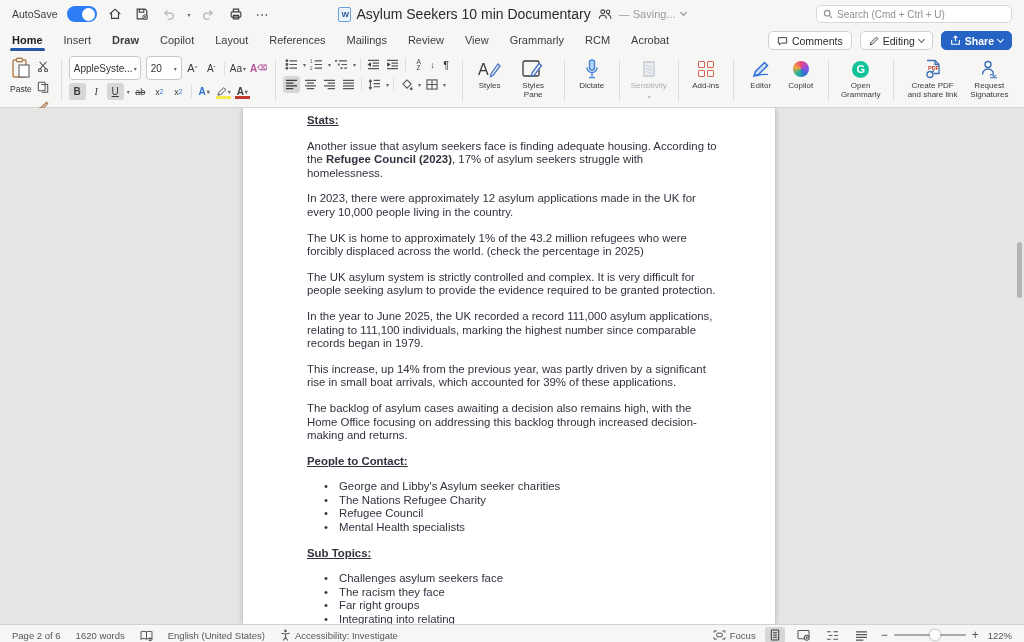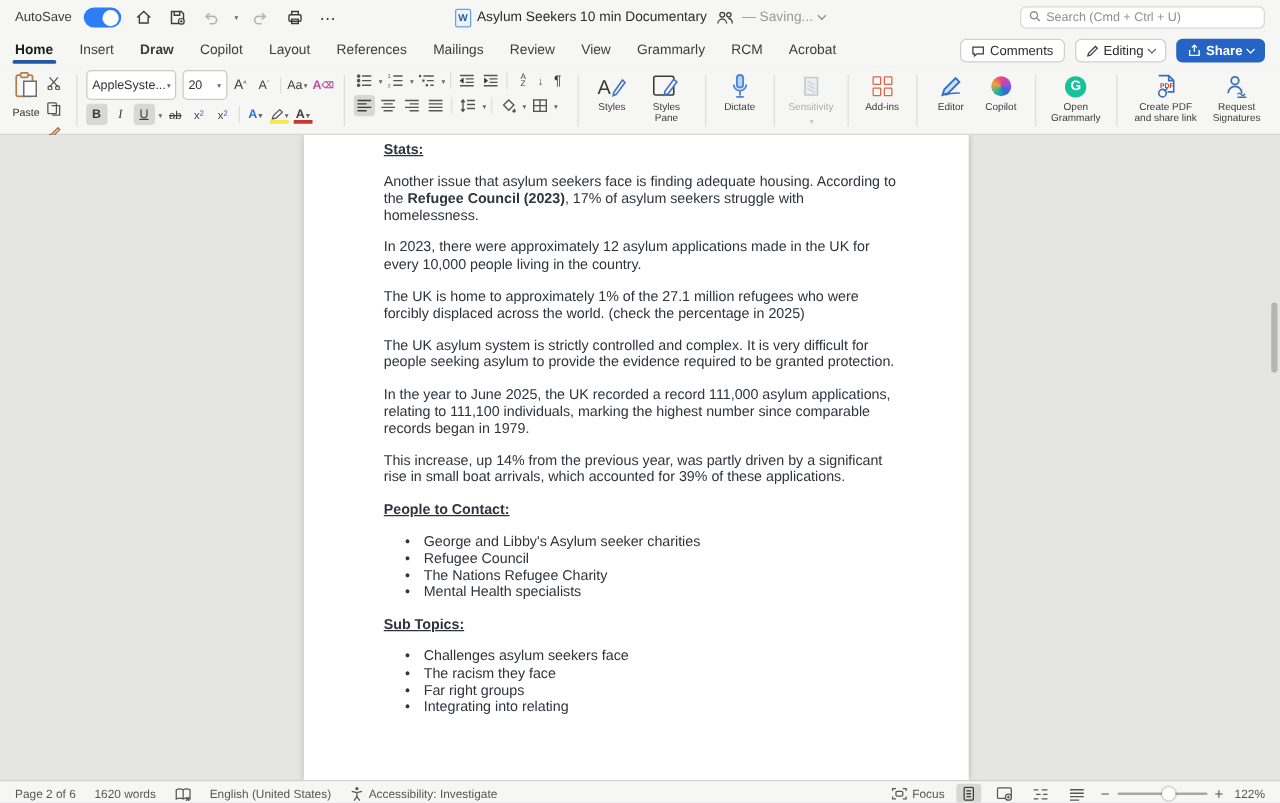--- a/index.html
+++ b/index.html
@@ -11,21 +11,21 @@
   .tb-left { display:flex; align-items:center; gap:9px; }
   .autosave-label { font-size:10.5px; color:#3d3d3d; }
   .toggle { width:30px; height:16px; border-radius:8px; background:#2d7df6; position:relative; }
   .toggle .knob { position:absolute; right:1.5px; top:1.5px; width:13px; height:13px; border-radius:50%; background:#fff; }
   .tb-icon { width:18px; height:18px; display:flex; align-items:center; justify-content:center; color:#3d3d3d; }
   .tb-icon svg { display:block; }
   .tb-icon.dim { opacity:.35; }
   .tb-center { position:absolute; left:0; right:0; display:flex; align-items:center; justify-content:center; gap:5px; pointer-events:none; }
   .doc-icon { width:13px; height:15px; background:#eaf2fb; border:1px solid #6aa0dc; border-radius:2px; position:relative; }
   .doc-icon:after { content:"W"; position:absolute; left:2px; top:2px; font-size:8px; color:#2b579a; font-weight:bold; }
-  .title-text { font-size:11px; color:#2b2b2b; }
+  .title-text { font-size:14px; color:#2b2b2b; }
   .saving-text { font-size:11px; color:#9b9b9b; }
   .chev { width:5px; height:5px; border-right:1.3px solid #8a8a8a; border-bottom:1.3px solid #8a8a8a; transform:rotate(45deg); margin-top:-3px; }
   .tb-right { margin-left:auto; }
   .searchbox { width:196px; height:18px; background:#fff; border:1px solid #d7d7d6; border-radius:5px; display:flex; align-items:center; padding:0 6px; gap:4px; }
   .searchbox input { border:none; outline:none; font-size:10px; color:#555; width:100%; background:transparent; font-family:"Liberation Sans",sans-serif; }
   .searchbox input::placeholder { color:#8f8f8f; }
 
   
   .tabrow { height:25px; background:#f6f6f5; display:flex; align-items:center; padding:0 12px; }
   .tabs { display:flex; gap:21px; }
@@ -491,29 +491,30 @@
   </div>
 
 </div>
 
 <div class="workspace">
   <div class="page">
     <div class="page-content">
         <div class="doc-heading">Stats:</div>
         <p><span>Another issue that asylum seekers face is finding adequate housing. According to the </span><b>Refugee Council (2023)</b><span>, 17% of asylum seekers struggle with homelessness.</span></p>
         <p><span>In 2023, there were approximately 12 asylum applications made in the UK for every 10,000 people living in the country.</span></p>
-        <p><span>The UK is home to approximately 1% of the 27.1 million refugees who were forcibly displaced across the world. (check the percentage in 2025)</span></p>
+        <p><span>The UK is home to approximately 1% of the 43.2 million refugees who were forcibly displaced across the world. (check the percentage in 2025)</span></p>
         <p><span>The UK asylum system is strictly controlled and complex. It is very difficult for people seeking asylum to provide the evidence required to be granted protection.</span></p>
         <p><span>In the year to June 2025, the UK recorded a record 111,000 asylum applications, relating to 111,100 individuals, marking the highest number since comparable records began in 1979.</span></p>
         <p><span>This increase, up 14% from the previous year, was partly driven by a significant rise in small boat arrivals, which accounted for 39% of these applications.</span></p>
+        <p><span>The backlog of asylum cases awaiting a decision also remains high, with the Home Office focusing on addressing this backlog through increased decision-making and returns.</span></p>
         <div class="doc-heading">People to Contact:</div>
         <ul>
           <li>George and Libby's Asylum seeker charities</li>
+          <li>The Nations Refugee Charity</li>
           <li>Refugee Council</li>
-          <li>The Nations Refugee Charity</li>
           <li>Mental Health specialists</li>
         </ul>
         <div class="doc-heading">Sub Topics:</div>
         <ul>
           <li>Challenges asylum seekers face</li>
           <li>The racism they face</li>
           <li>Far right groups</li>
           <li>Integrating into relating</li>
         </ul>
       </div>

